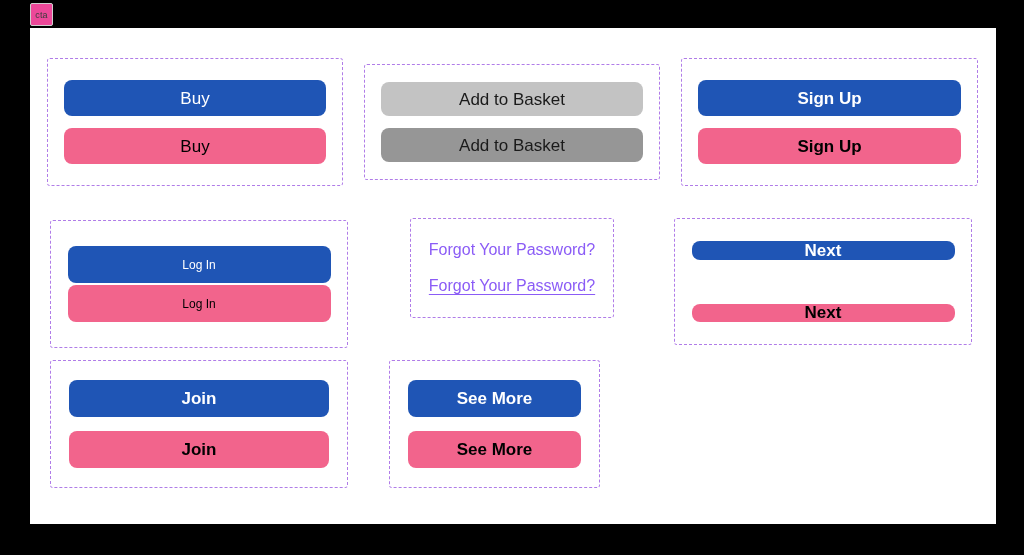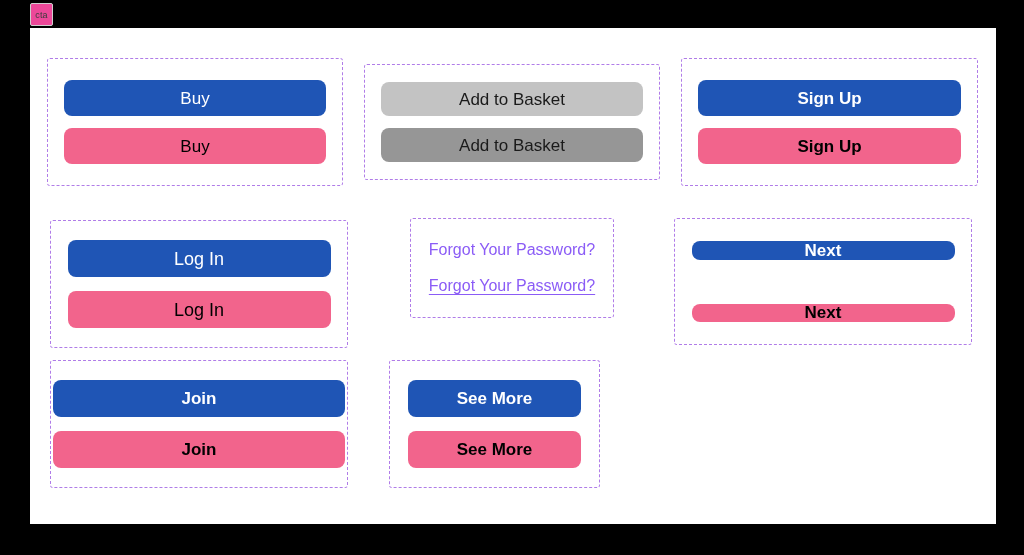--- a/index.html
+++ b/index.html
@@ -101,23 +101,23 @@
   #g-forgot    { left: 380px; top: 190px; width: 204px; height: 100px; }
   #g-next      { left: 644px; top: 190px; width: 298px; height: 127px; }
   
   #g-join      { left:  20px; top: 332px; width: 298px; height: 128px; }
   #g-seemore   { left: 359px; top: 332px; width: 211px; height: 128px; }
 
   
   #g-buy     .btn { width: 262px; height: 36px; font-size: 17px; margin: 6px 0; }
   #g-basket  .btn { width: 262px; height: 34px; font-size: 17px; margin: 6px 16px; }
   #g-signup  .btn { width: 263px; height: 36px; font-size: 17px; margin: 6px 0; text-align: right; }
-  #g-login   .btn { width: 263px; height: 37px; font-size: 18px; margin: 7px 0; }
+  #g-login   .btn { width: 263px; height: 37px; font-size: 12px; margin: 1px 0; }
   #g-next    .btn { width: 263px; height: 37px; font-size: 17px; margin: 22px 0; }
-  #g-join    .btn { width: 292px; height: 37px; font-size: 17px; margin: 7px 16px; }
+  #g-join    .btn { width: 260px; height: 37px; font-size: 17px; margin: 7px 16px; }
   #g-seemore .btn { width: 173px; height: 37px; font-size: 17px; margin: 7px 0; }
 
   #g-forgot .link { margin: 9px 0; }
 </style>
 </head>
 <body>
 
 <div id="root">
 
   <div class="cta-tab">

